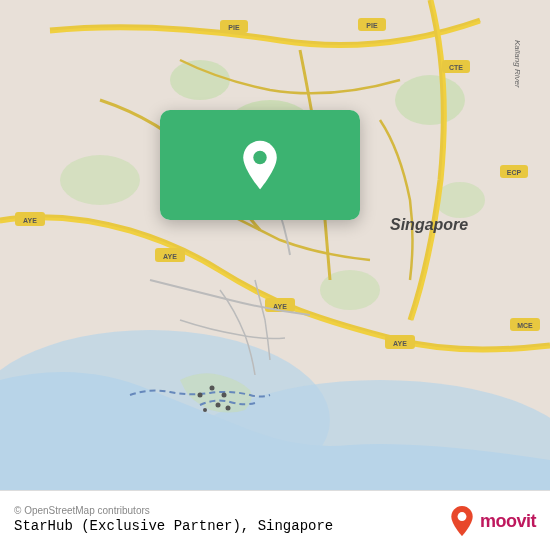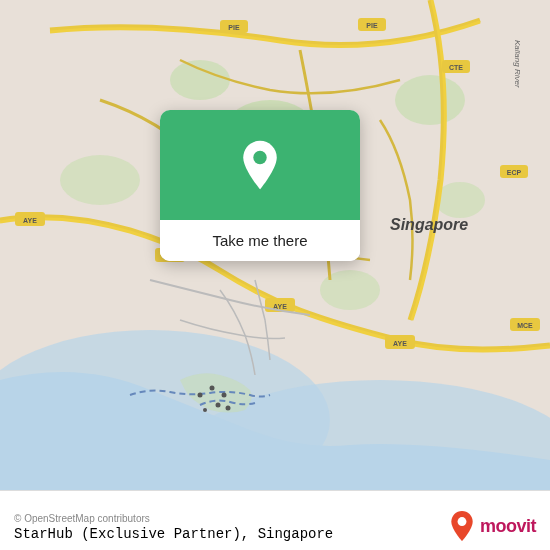--- a/index.html
+++ b/index.html
@@ -67,23 +67,23 @@
       cursor: pointer;
     }
 
     
     #bottom-bar {
       width: 550px;
       height: 60px;
       background: #fff;
       border-top: 1px solid #ddd;
       display: flex;
-      align-items: flex-end;
+      align-items: flex-start;
       justify-content: space-between;
-      padding: 8px 14px;
+      padding: 14px 14px;
       position: relative;
       gap: 12px;
     }
 
     #bottom-left {
       display: flex;
       flex-direction: column;
       gap: 2px;
     }
 
@@ -199,21 +199,20 @@
   </svg>
 
   <div id="popup-card">
     <div id="popup-green">
 
       <svg id="pin-icon" viewBox="0 0 52 62" xmlns="http://www.w3.org/2000/svg">
         <path d="M26 2 C14.95 2 6 10.95 6 22 C6 36 26 60 26 60 C26 60 46 36 46 22 C46 10.95 37.05 2 26 2 Z" fill="white"></path>
         <circle cx="26" cy="22" r="8" fill="#3cb371"></circle>
       </svg>
     </div>
-    <button id="take-me-there-btn">Take me there</button>
   </div>
 </div>
 
 <div id="bottom-bar">
   <div id="bottom-left">
     <span id="osm-credit">© OpenStreetMap contributors</span>
     <span id="location-name">StarHub (Exclusive Partner), Singapore</span>
   </div>
   <div id="moovit-logo">
     <svg id="moovit-pin" viewBox="0 0 28 36" xmlns="http://www.w3.org/2000/svg">

